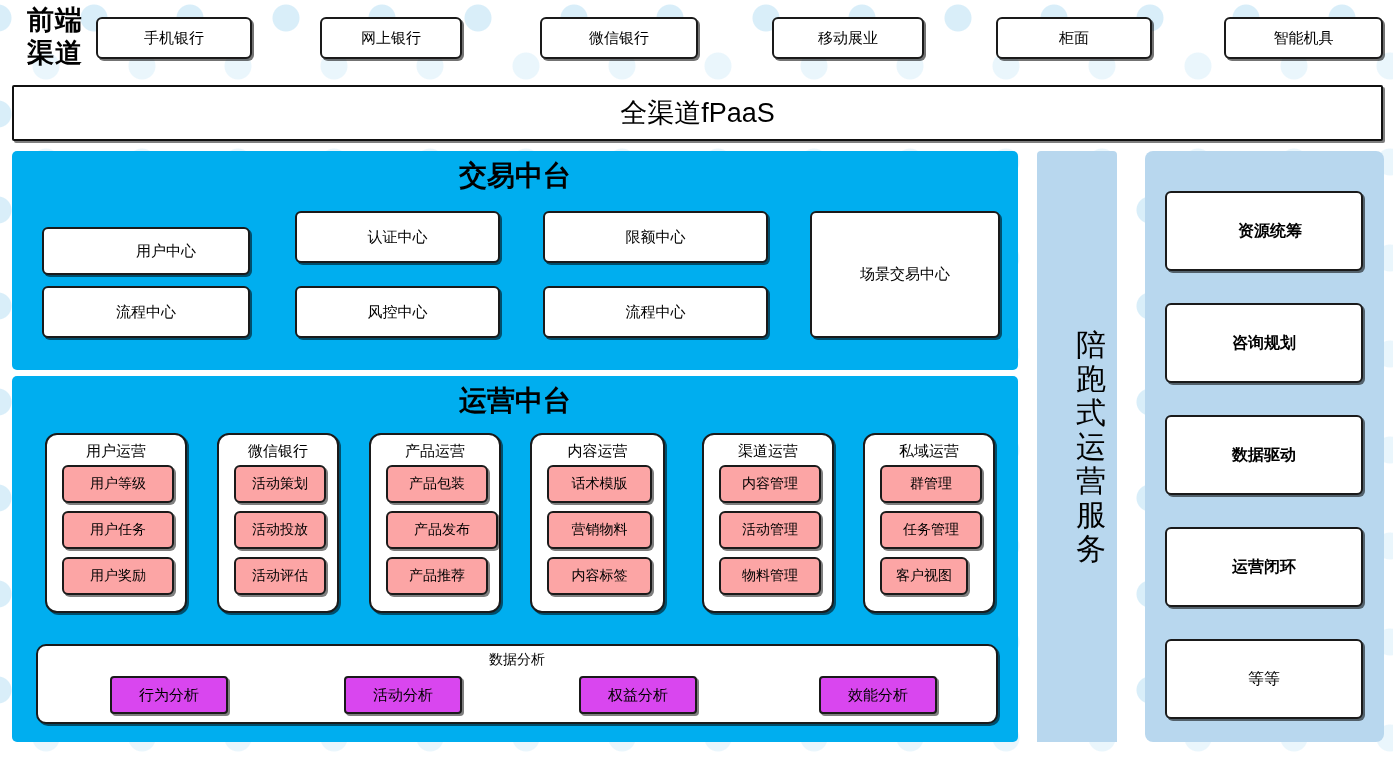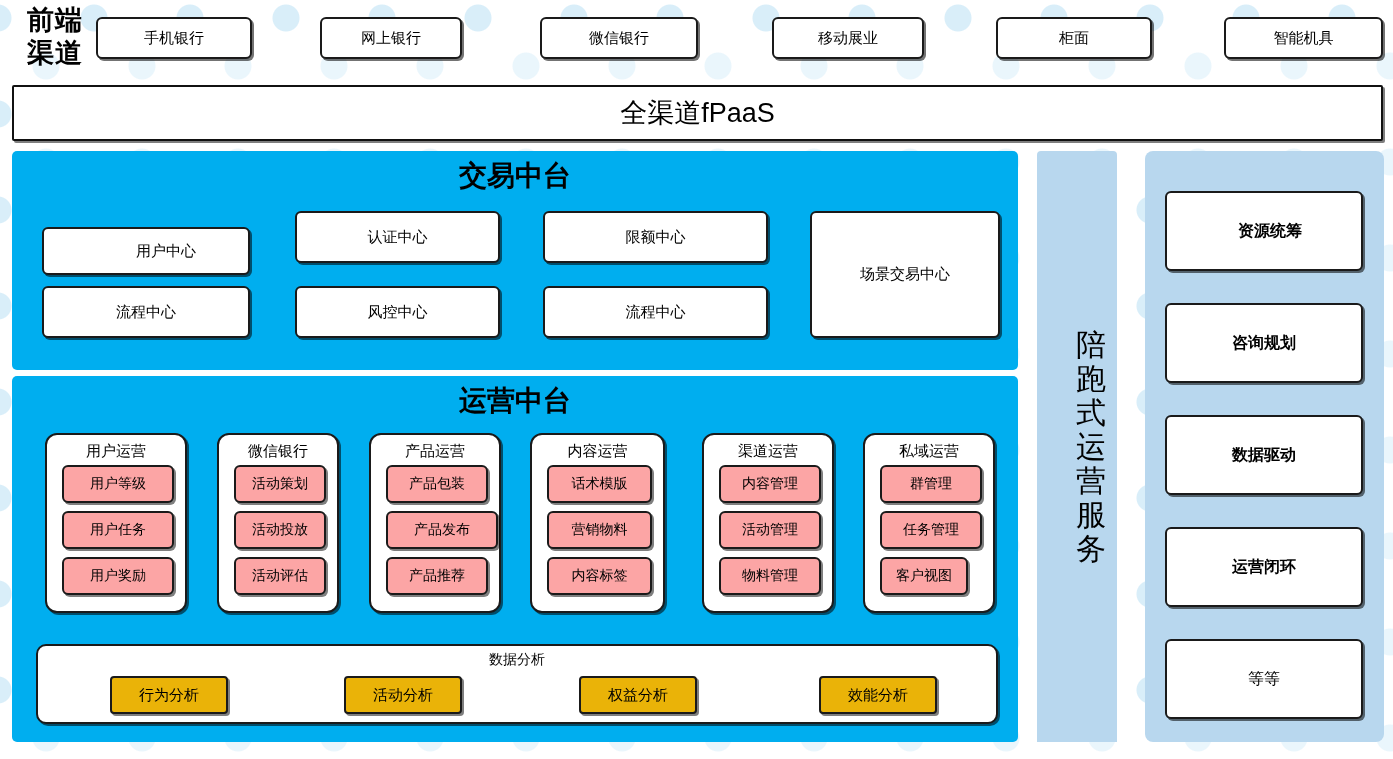--- a/index.html
+++ b/index.html
@@ -90,21 +90,21 @@
   #analysis{
     position:absolute;left:36px;top:644px;width:962px;height:80px;
     background:#fff;border:2.5px solid #1a1a1a;border-radius:10px;
     box-shadow:2px 2px 0 rgba(0,0,0,.55);box-sizing:border-box;
   }
   #analysis-title{
     position:absolute;left:0;right:0;top:5px;text-align:center;font-size:14px;
   }
   .anitem{
     position:absolute;top:30px;height:38px;width:118px;
-    background:#eab308;border:2px solid #1a1a1a;border-radius:4px;
+    background:#d946ef;border:2px solid #1a1a1a;border-radius:4px;
     box-shadow:2px 2px 0 rgba(0,0,0,.5);
     display:flex;align-items:center;justify-content:center;font-size:15px;
     box-sizing:border-box;
   }
 
   
   #service-col{
     position:absolute;left:1037px;top:151px;width:80px;height:591px;
     background:#b8d7ee;border-radius:4px 4px 0 0;
     display:flex;align-items:center;justify-content:center;

